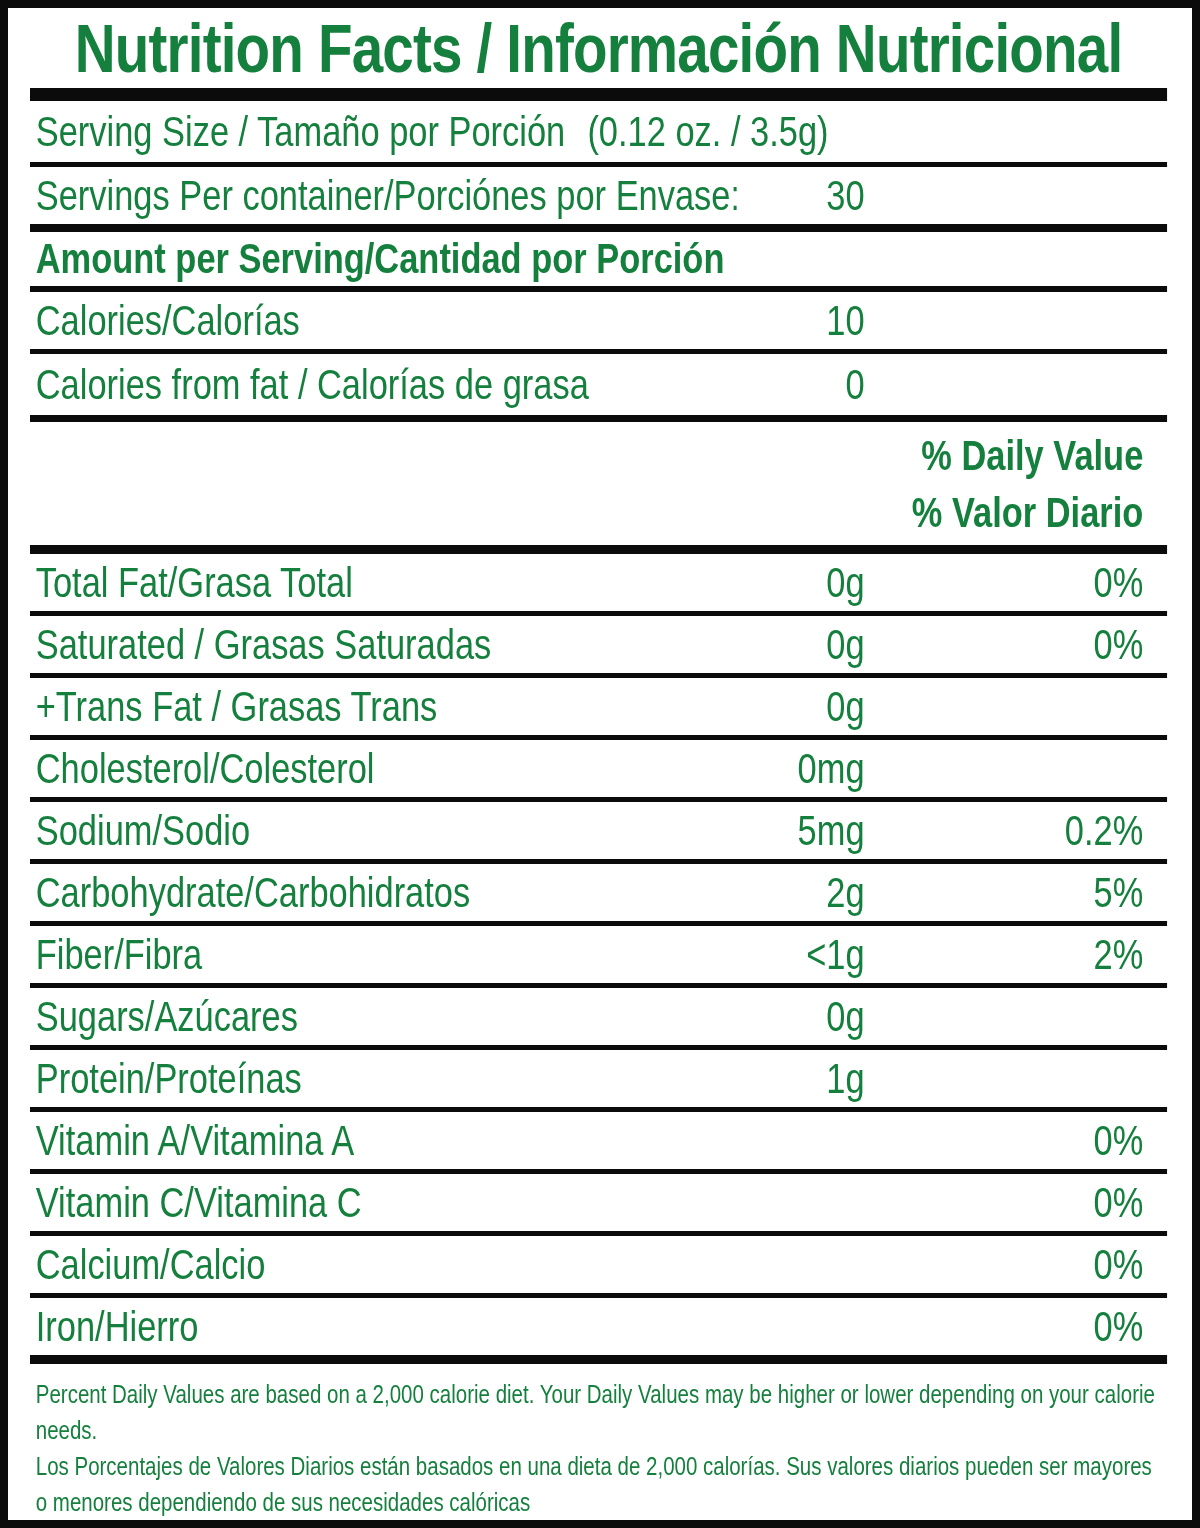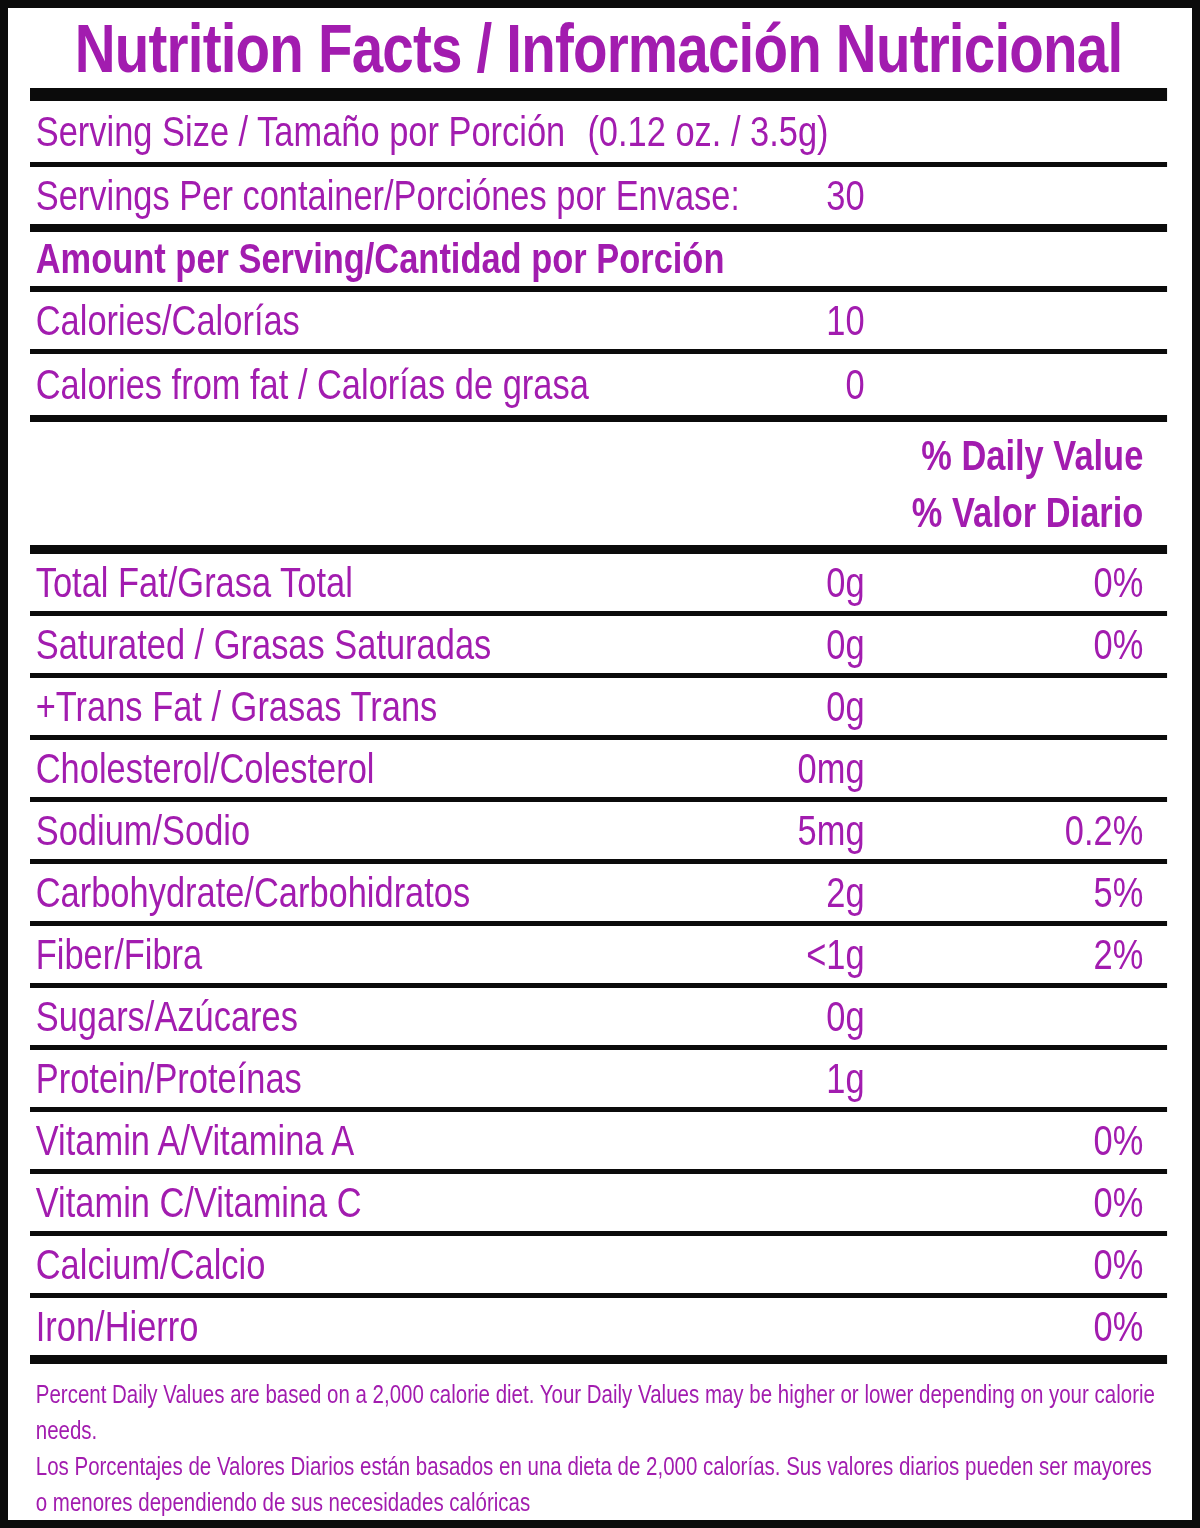--- a/index.html
+++ b/index.html
@@ -7,21 +7,21 @@
     padding: 0;
     background: #ffffff;
   }
   .sheet {
     position: relative;
     width: 1200px;
     height: 1528px;
     box-sizing: border-box;
     background: #ffffff;
     border: 8px solid #0b0b0b;
-    color: #a21caf;
+    color: #15803d;
     font-family: "Liberation Sans", sans-serif;
     overflow: hidden;
   }
   
   .cond {
     margin-left: 22px;
     width: 1387px;
     transform: scaleX(0.8198);
     transform-origin: left top;
   }

